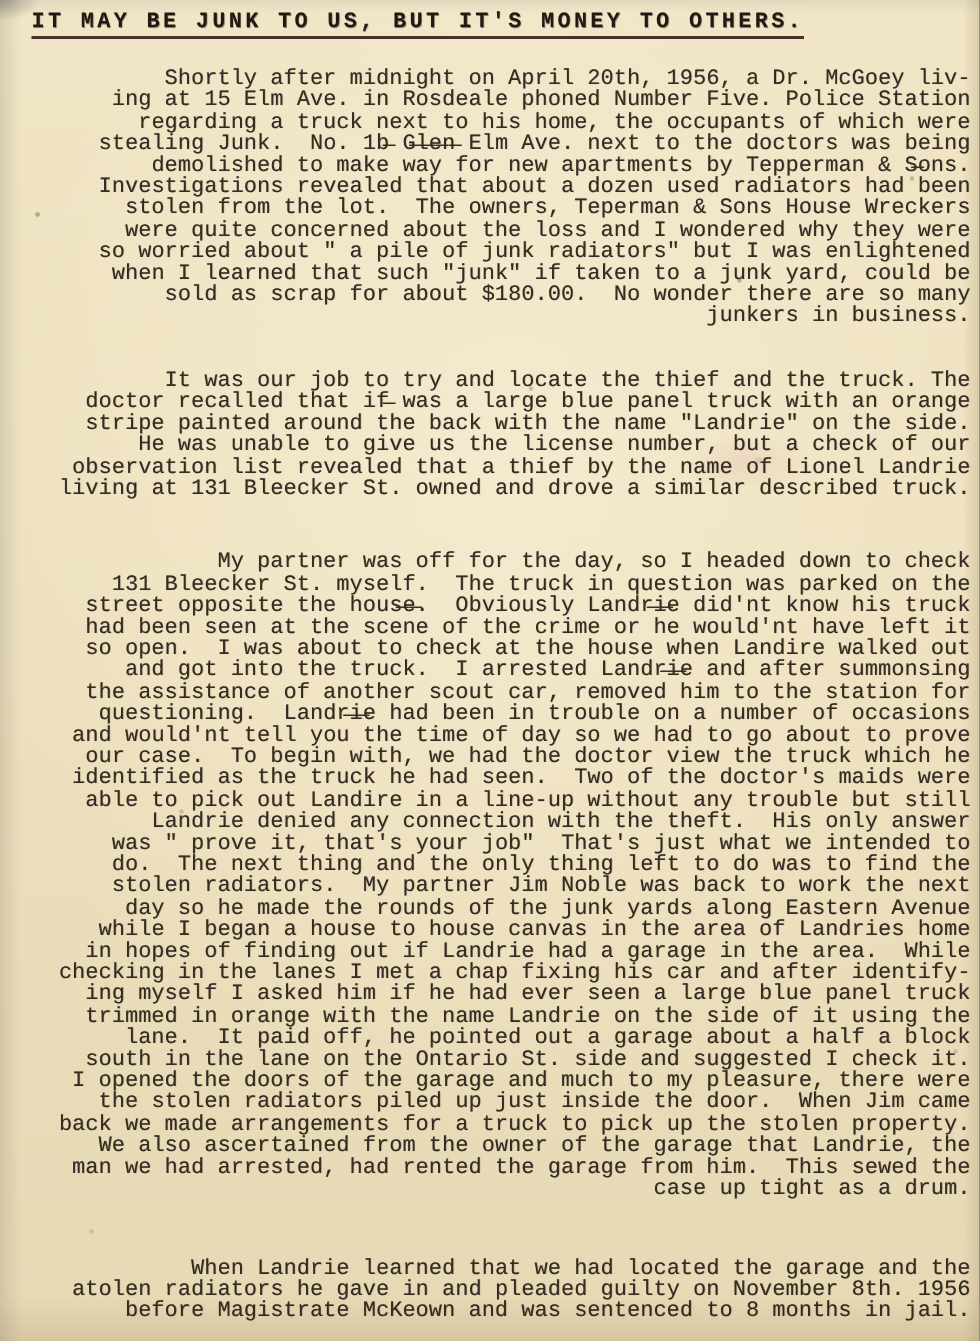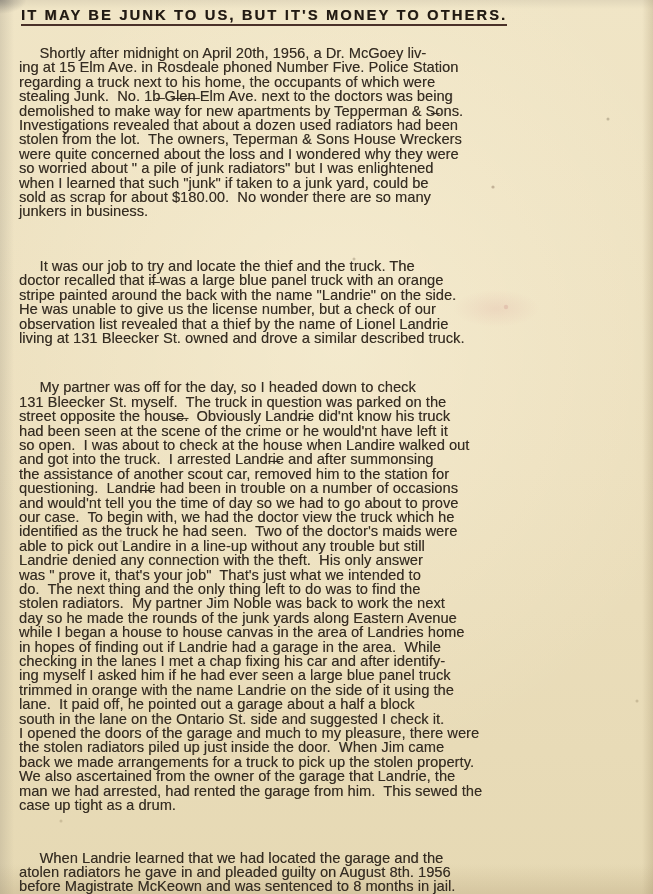--- a/index.html
+++ b/index.html
@@ -7,21 +7,21 @@
     padding: 0;
     background: #777;
   }
   .page {
     position: relative;
     width: 653px;
     height: 894px;
     box-sizing: border-box;
     padding: 6px 6px 0 19px;
     overflow: hidden;
-    font-family: Liberation Sans, sans-serif;
+    font-family: Liberation Mono, monospace;
     color: #342c22;
     background:
       radial-gradient(60px 26px at 76% 34.5%, rgba(201,115,125,0.13), transparent 72%),
       radial-gradient(34px 18px at 0% 0%, rgba(128,124,116,0.65), transparent 78%),
       linear-gradient(90deg, rgba(122,116,104,0.20), rgba(122,116,104,0) 14px),
       linear-gradient(270deg, rgba(146,126,88,0.24), rgba(146,126,88,0) 11px),
       linear-gradient(0deg, rgba(148,124,82,0.20), rgba(148,124,82,0) 30px),
       linear-gradient(180deg, rgba(120,115,105,0.12), rgba(120,115,105,0) 9px),
       radial-gradient(460px 520px at 52% 38%, rgba(255,249,228,0.38), transparent 82%),
       linear-gradient(180deg, #f0e5c6 0%, #ecdfbd 52%, #e6d9b4 100%);
@@ -40,23 +40,24 @@
     padding-bottom: 1px;
     text-shadow: 0.4px 0.4px 0.5px rgba(40,25,15,0.55);
   }
   .para {
     margin: 0;
     white-space: pre-wrap;
     font-size: 14.6px;
     line-height: 14.4px;
     letter-spacing: 0.05px;
     text-shadow: 0.3px 0.3px 0.45px rgba(52,40,26,0.45);
+    text-align: right;
   }
   .p1 { margin-top: 22px; }
-  .p2 { margin-top: 40px; }
+  .p2 { margin-top: 28px; }
   .p3 { margin-top: 35px; }
   .p4 { margin-top: 38px; }
   .speckles {
     position: absolute;
     left: 0; top: 0;
     width: 2px; height: 2px;
     border-radius: 50%;
     pointer-events: none;
     box-shadow:
       492px 186px 0 0.6px rgba(110,80,60,0.35),
@@ -120,17 +121,17 @@
 lane.  It paid off, he pointed out a garage about a half a block
 south in the lane on the Ontario St. side and suggested I check it.
 I opened the doors of the garage and much to my pleasure, there were
 the stolen radiators piled up just inside the door.  When Jim came
 back we made arrangements for a truck to pick up the stolen property.
 We also ascertained from the owner of the garage that Landrie, the
 man we had arrested, had rented the garage from him.  This sewed the
 case up tight as a drum.</p>
 
   <p class="para p4">     When Landrie learned that we had located the garage and the
-atolen radiators he gave in and pleaded guilty on August 8th. 1956
+atolen radiators he gave in and pleaded guilty on November 8th. 1956
 before Magistrate McKeown and was sentenced to 8 months in jail.</p>
 
   <div class="speckles"></div>
 </div>
 
 </body></html>

